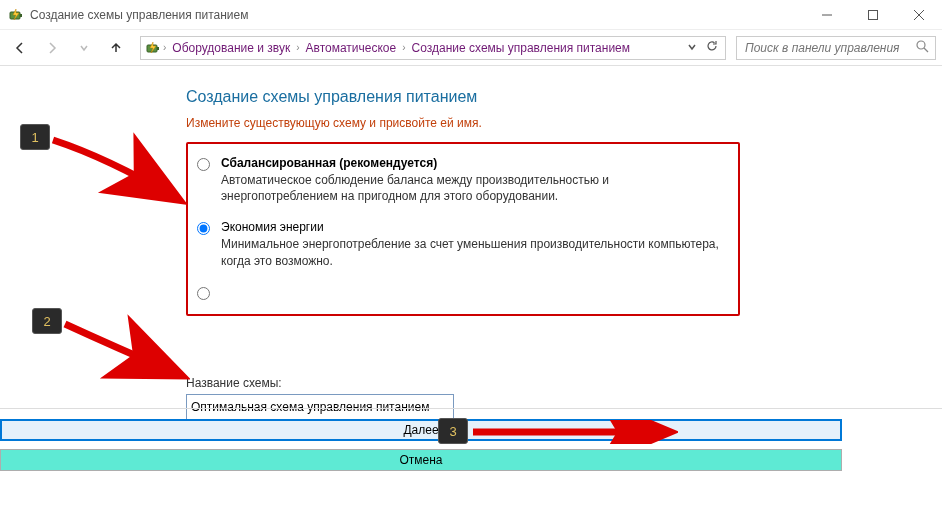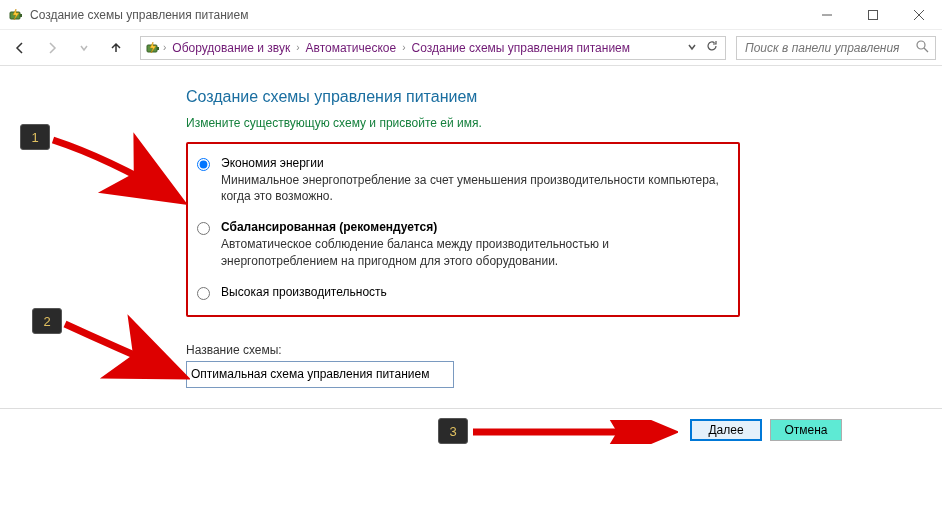--- a/index.html
+++ b/index.html
@@ -86,21 +86,21 @@
   .content {
     padding: 22px 0 0 186px;
   }
   .heading {
     color: #1a6ea0;
     font-size: 16px;
     font-weight: 400;
     margin-bottom: 10px;
   }
   .subheading {
-    color: #15803d;
+    color: #c2410c;
     margin-bottom: 12px;
   }
   .options-box {
     border: 2px solid #c00;
     padding: 8px 12px 10px 4px;
     width: 554px;
     border-radius: 2px;
   }
   .option {
     display: flex;
@@ -109,41 +109,42 @@
     padding: 4px 0;
     margin-bottom: 8px;
   }
   .option:last-child { margin-bottom: 0; }
   .option input[type=radio] { margin-top: 2px; flex-shrink: 0; }
   .opt-body { flex: 1; }
   .opt-title { font-weight: bold; margin-bottom: 2px; }
   .opt-title.normal { font-weight: normal; }
   .opt-desc { color: #333; line-height: 1.35; }
 
-  .plan-name-section { margin-top: 26px; }
+  .plan-name-section { margin-top: 60px; }
   .plan-name-label { margin-bottom: 4px; color: #333; }
   .plan-name-input {
     width: 268px;
     height: 27px;
     border: 1px solid #7a9ac0;
     padding: 0 4px;
     font-size: 12px;
     font-family: inherit;
     background: #fff;
   }
 
   .footer {
     position: absolute;
     left: 0; right: 0;
     top: 408px;
     border-top: 1px solid #ddd;
     display: flex;
     justify-content: flex-end;
     padding: 10px 100px 0 0;
     gap: 8px;
+    flex-direction: column;
   }
   .btn {
     min-width: 72px;
     height: 22px;
     border: 1px solid #adadad;
     background: #5eead4;
     font-size: 12px;
     display: flex; align-items: center; justify-content: center;
     font-family: inherit;
     cursor: pointer;
@@ -259,37 +260,36 @@
     </span>
   </div>
 </div>
 
 <div class="content">
   <div class="heading">Создание схемы управления питанием</div>
   <div class="subheading">Измените существующую схему и присвойте ей имя.</div>
 
   <div class="options-box">
     <label class="option">
+      <input type="radio" name="plan" style="">
+      <div class="opt-body">
+        <div class="opt-title">Сбалансированная (рекомендуется)</div>
+        <div class="opt-desc">Автоматическое соблюдение баланса между производительностью и энергопотреблением на пригодном для этого оборудовании.</div>
+      </div>
+    </label>
+    <label class="option">
       <input type="radio" name="plan" checked="" style="">
       <div class="opt-body">
         <div class="opt-title normal">Экономия энергии</div>
         <div class="opt-desc">Минимальное энергопотребление за счет уменьшения производительности компьютера, когда это возможно.</div>
       </div>
     </label>
     <label class="option">
       <input type="radio" name="plan" style="">
       <div class="opt-body">
-        <div class="opt-title">Сбалансированная (рекомендуется)</div>
-        <div class="opt-desc">Автоматическое соблюдение баланса между производительностью и энергопотреблением на пригодном для этого оборудовании.</div>
-      </div>
-    </label>
-    <label class="option">
-      <input type="radio" name="plan" style="">
-      <div class="opt-body">
-        <div class="opt-title normal">Высокая производительность</div>
       </div>
     </label>
   </div>
 
   <div class="plan-name-section">
     <div class="plan-name-label">Название схемы:</div>
     <input class="plan-name-input" type="text" value="Оптимальная схема управления питанием" style="">
   </div>
 </div>
 

